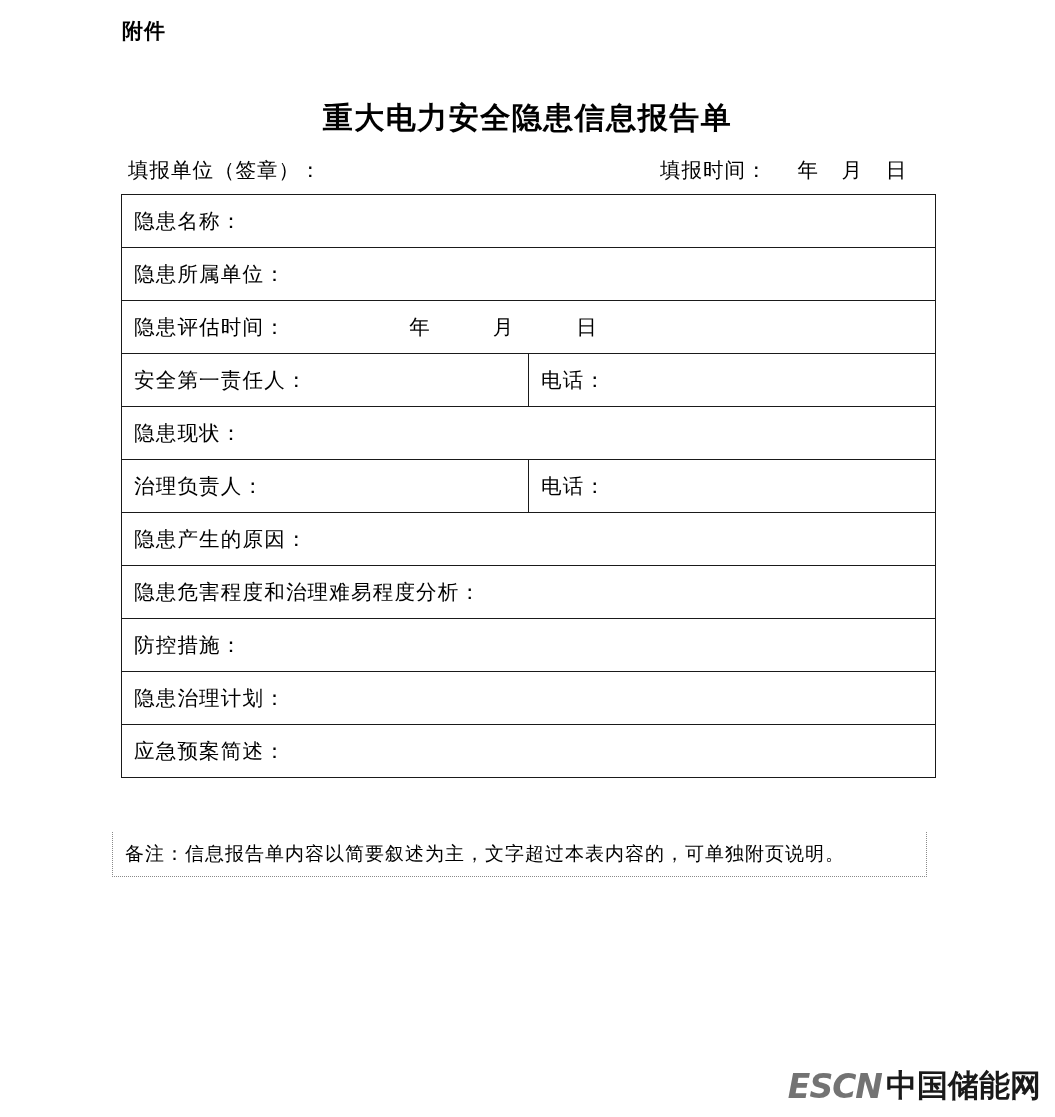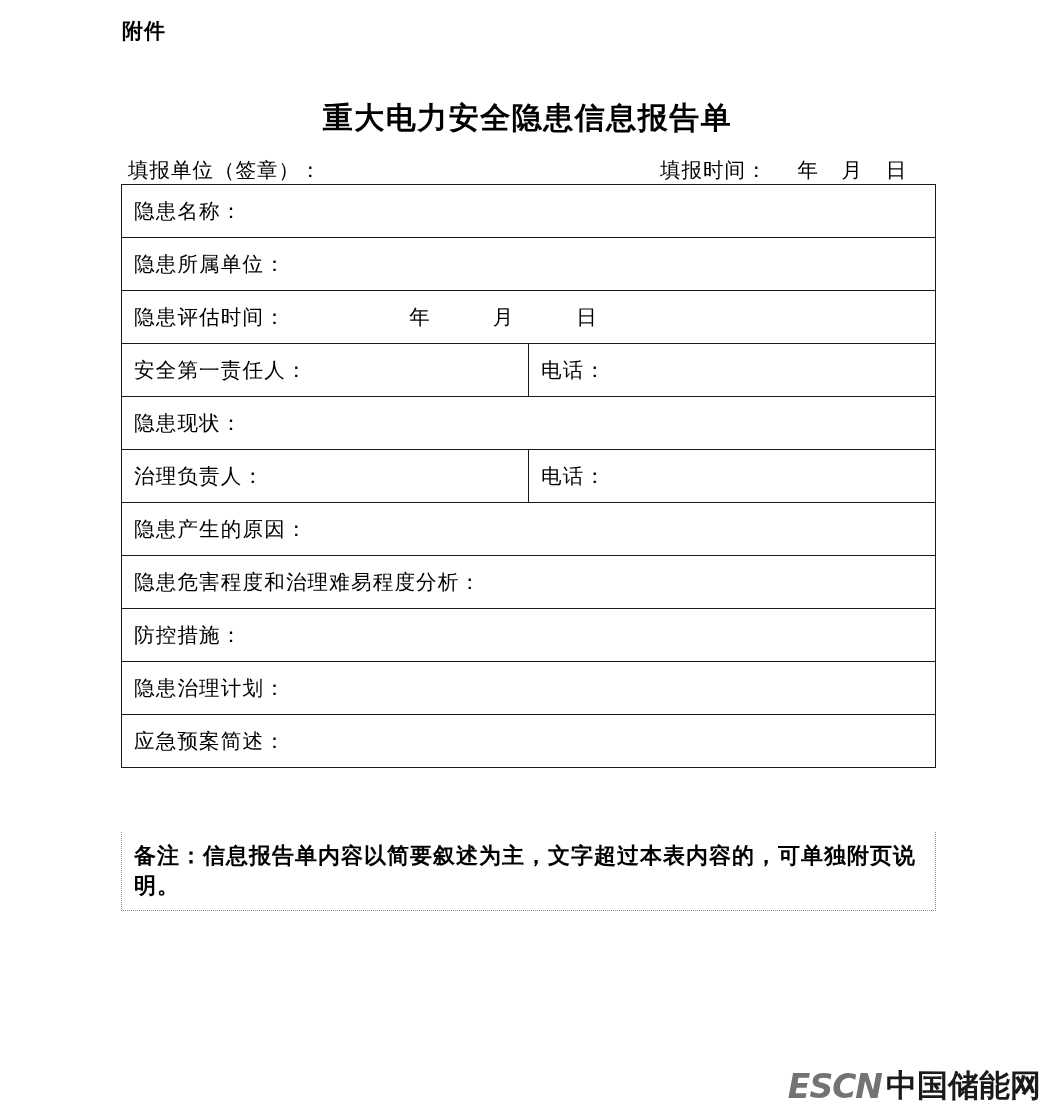--- a/index.html
+++ b/index.html
@@ -60,52 +60,51 @@
   .meta-right {
     position: absolute;
     left: 492px;
     top: 0;
     white-space: pre;
     margin-left: 40px;
   }
   table.report {
     position: absolute;
     left: 121px;
-    top: 184px;
+    top: 194px;
     width: 815px;
     border-collapse: collapse;
     table-layout: fixed;
   }
   table.report td {
     border: 1.4px solid #1a1a1a;
     height: 52px;
     padding: 0 0 0 12px;
     font-size: 20.5px;
     letter-spacing: 1.2px;
     vertical-align: middle;
     font-family: "DejaVu Serif", "Liberation Serif", serif;
   }
   td.half-left { width: 406px; }
   td.half-right { width: 409px; }
   .date-line {
     white-space: pre;
   }
   .remark {
     position: absolute;
-    left: 121px;
+    left: 112px;
     top: 832px;
     width: 815px;
     box-sizing: border-box;
     border: 1.4px dotted #8a8a8a;
     border-top: none;
     padding: 9px 10px 9px 12px;
-    font-size: 22px;
+    font-size: 19px;
     letter-spacing: 1px;
     font-family: "DejaVu Serif", "Liberation Serif", serif;
-    font-weight: bold;
   }
   .watermark {
     position: absolute;
     right: 14px;
     bottom: 10px;
     display: flex;
     align-items: center;
     font-family: "DejaVu Sans", "Liberation Sans", sans-serif;
   }
   .wm-escn {

